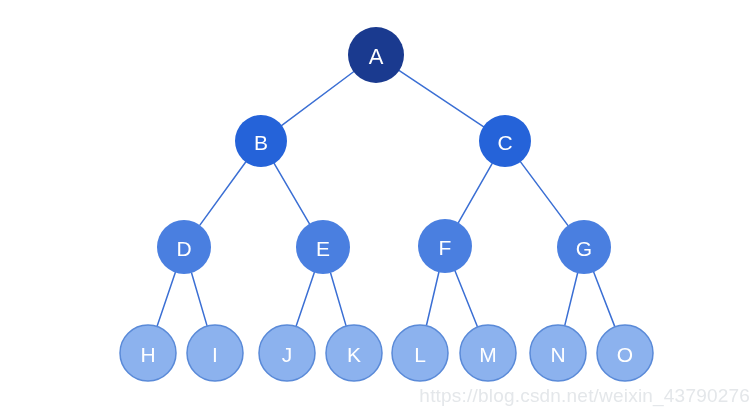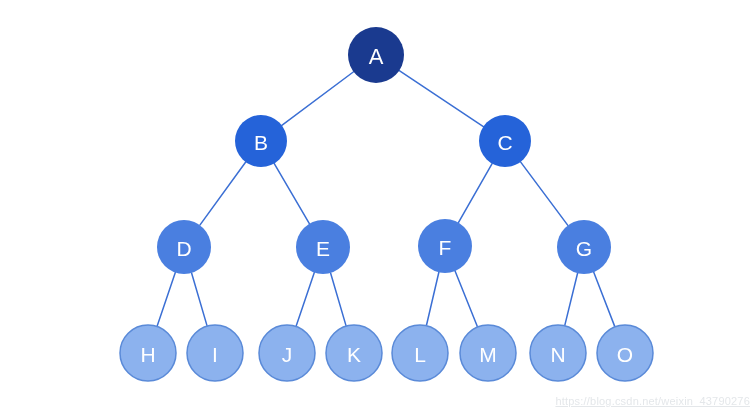--- a/index.html
+++ b/index.html
@@ -33,26 +33,25 @@
     fill: #ffffff;
     text-anchor: middle;
     dominant-baseline: central;
     font-weight: 400;
   }
   .watermark-text {
     position: absolute;
     right: 6px;
     bottom: 6px;
     font-family: "Liberation Sans", sans-serif;
-    font-size: 11px;
+    font-size: 19px;
     color: #e4e7ea;
     letter-spacing: 0.2px;
     white-space: nowrap;
     user-select: none;
-    text-decoration: underline;
   }
 </style>
 </head>
 <body>
 
 <div id="diagram-root">
 
   <svg id="tree-svg" viewBox="0 0 756 413">
     <g id="edge-layer">
         <line x1="353.576623419439" y1="71.76878596459346" x2="281.82170682480665" y2="125.42898446144892" stroke="#3b6fd4" stroke-width="1.5" class="tree-edge"></line>

